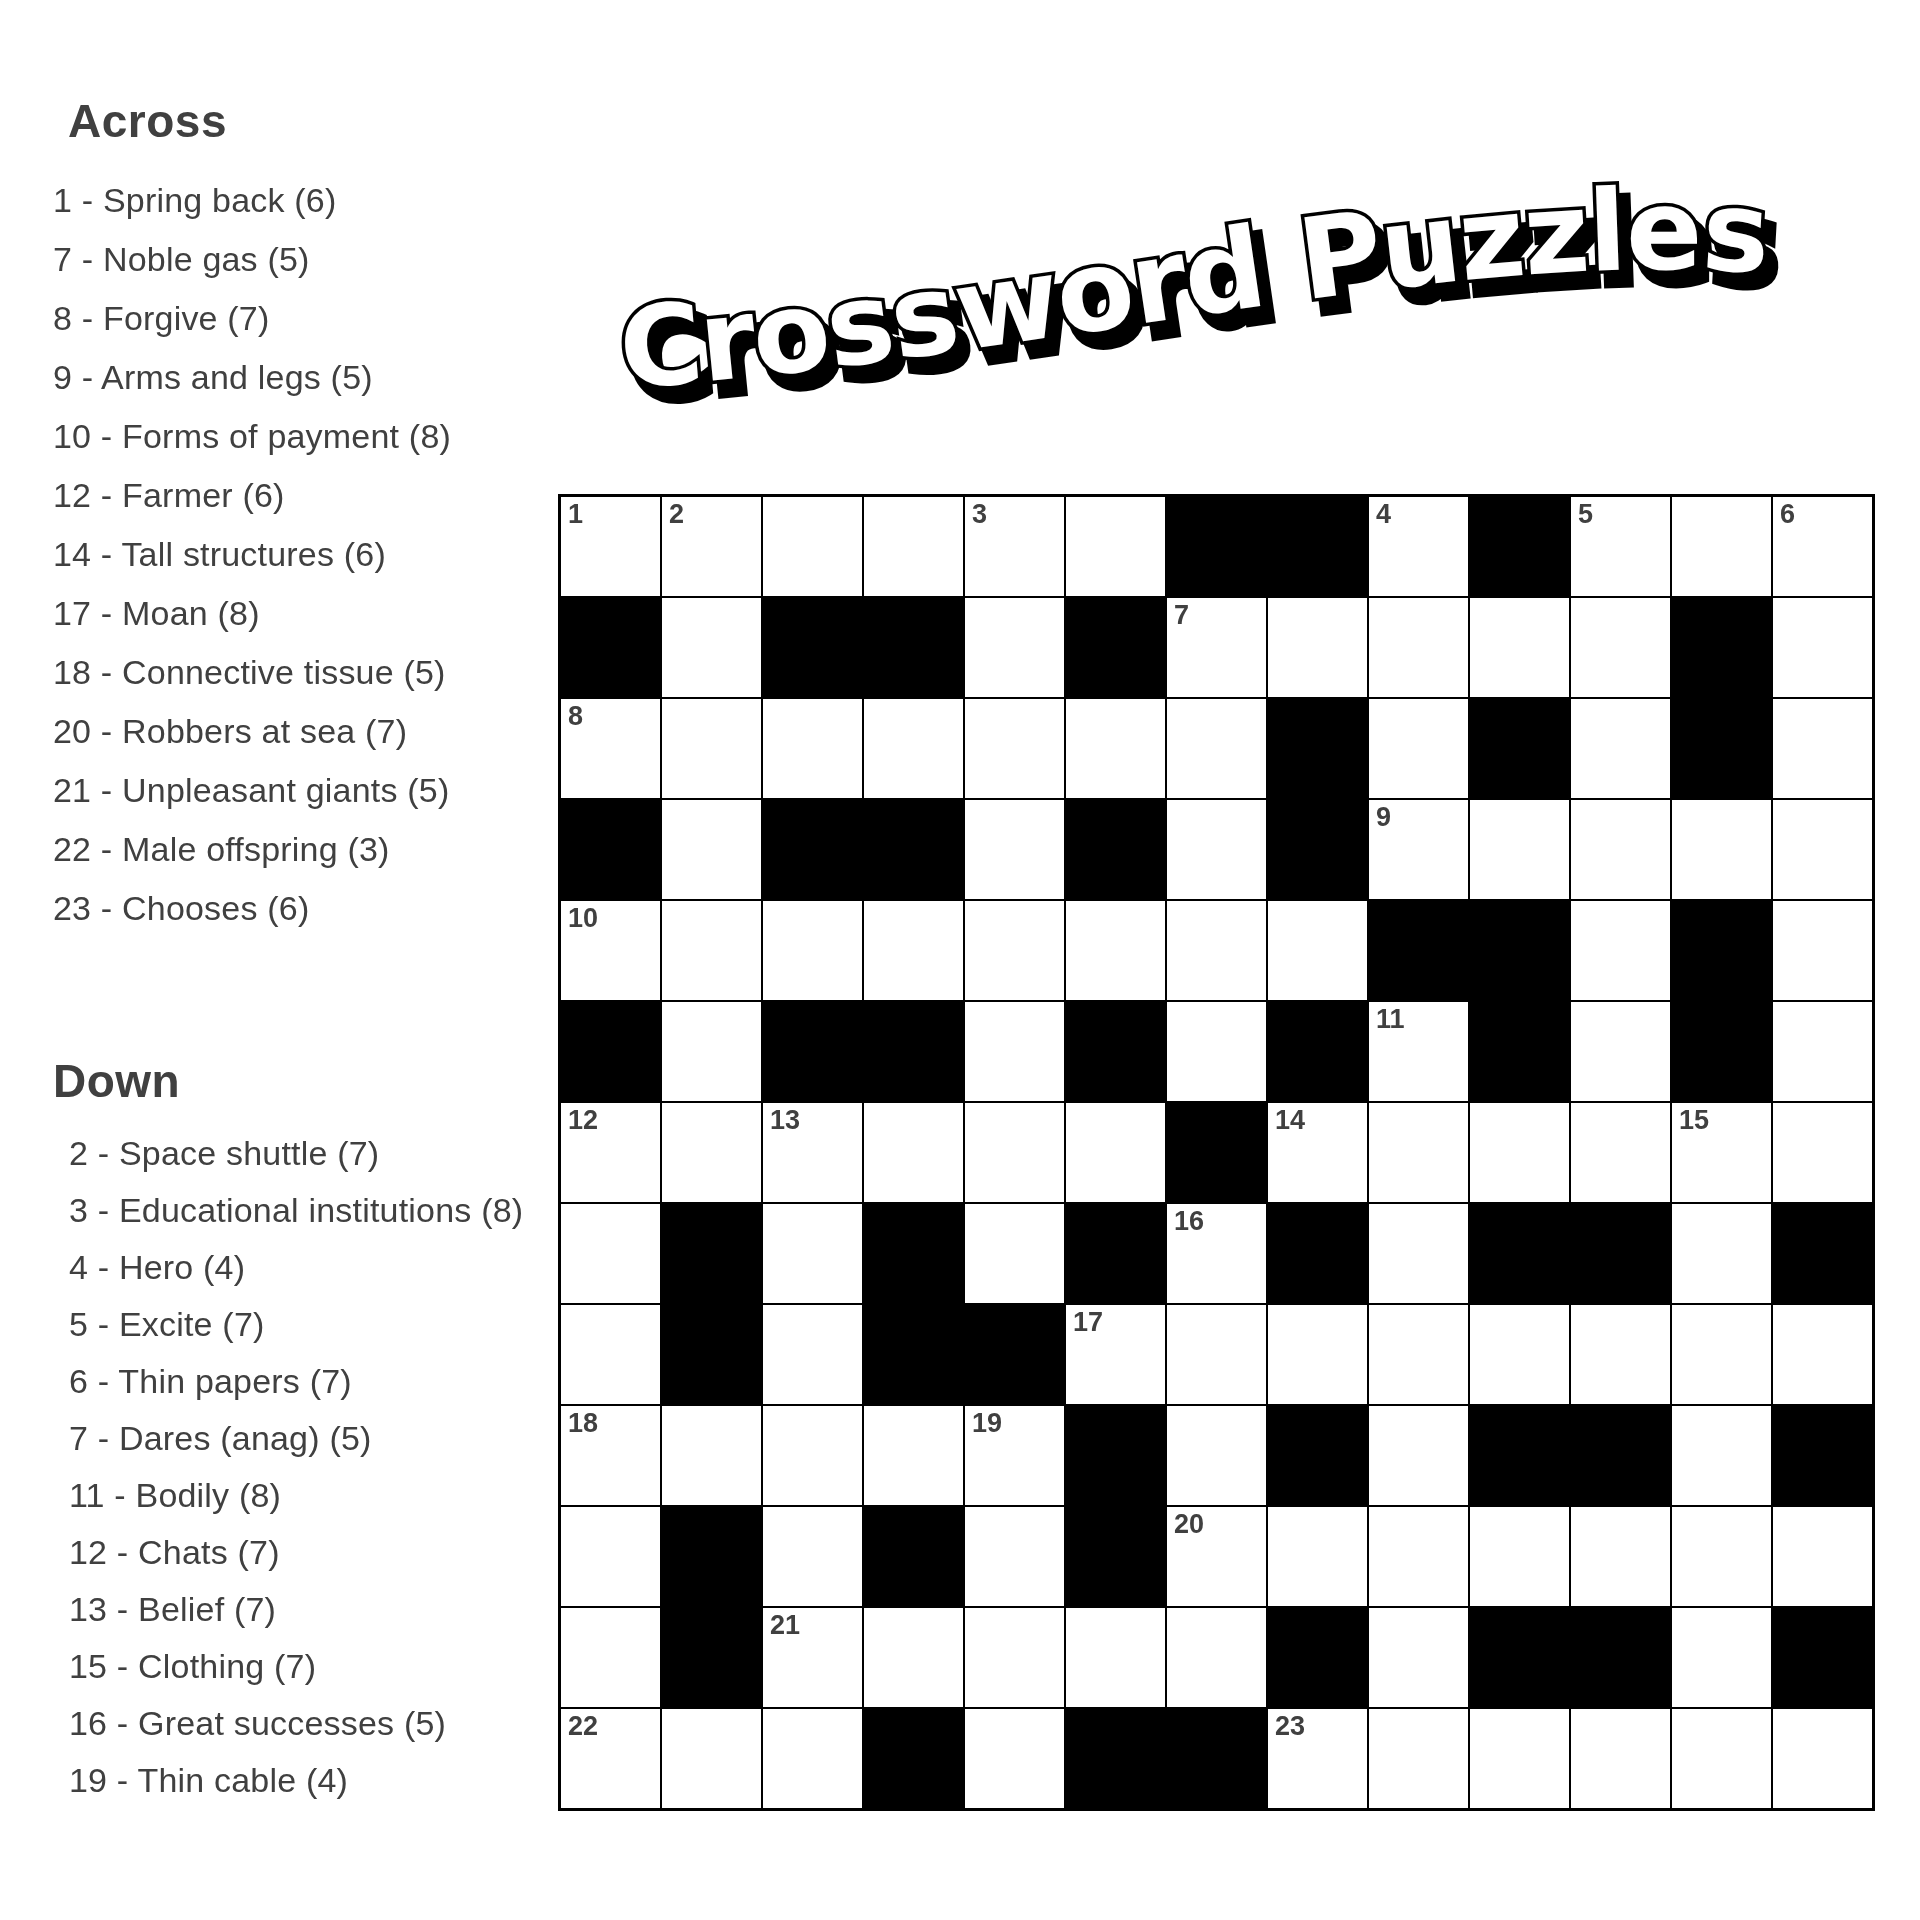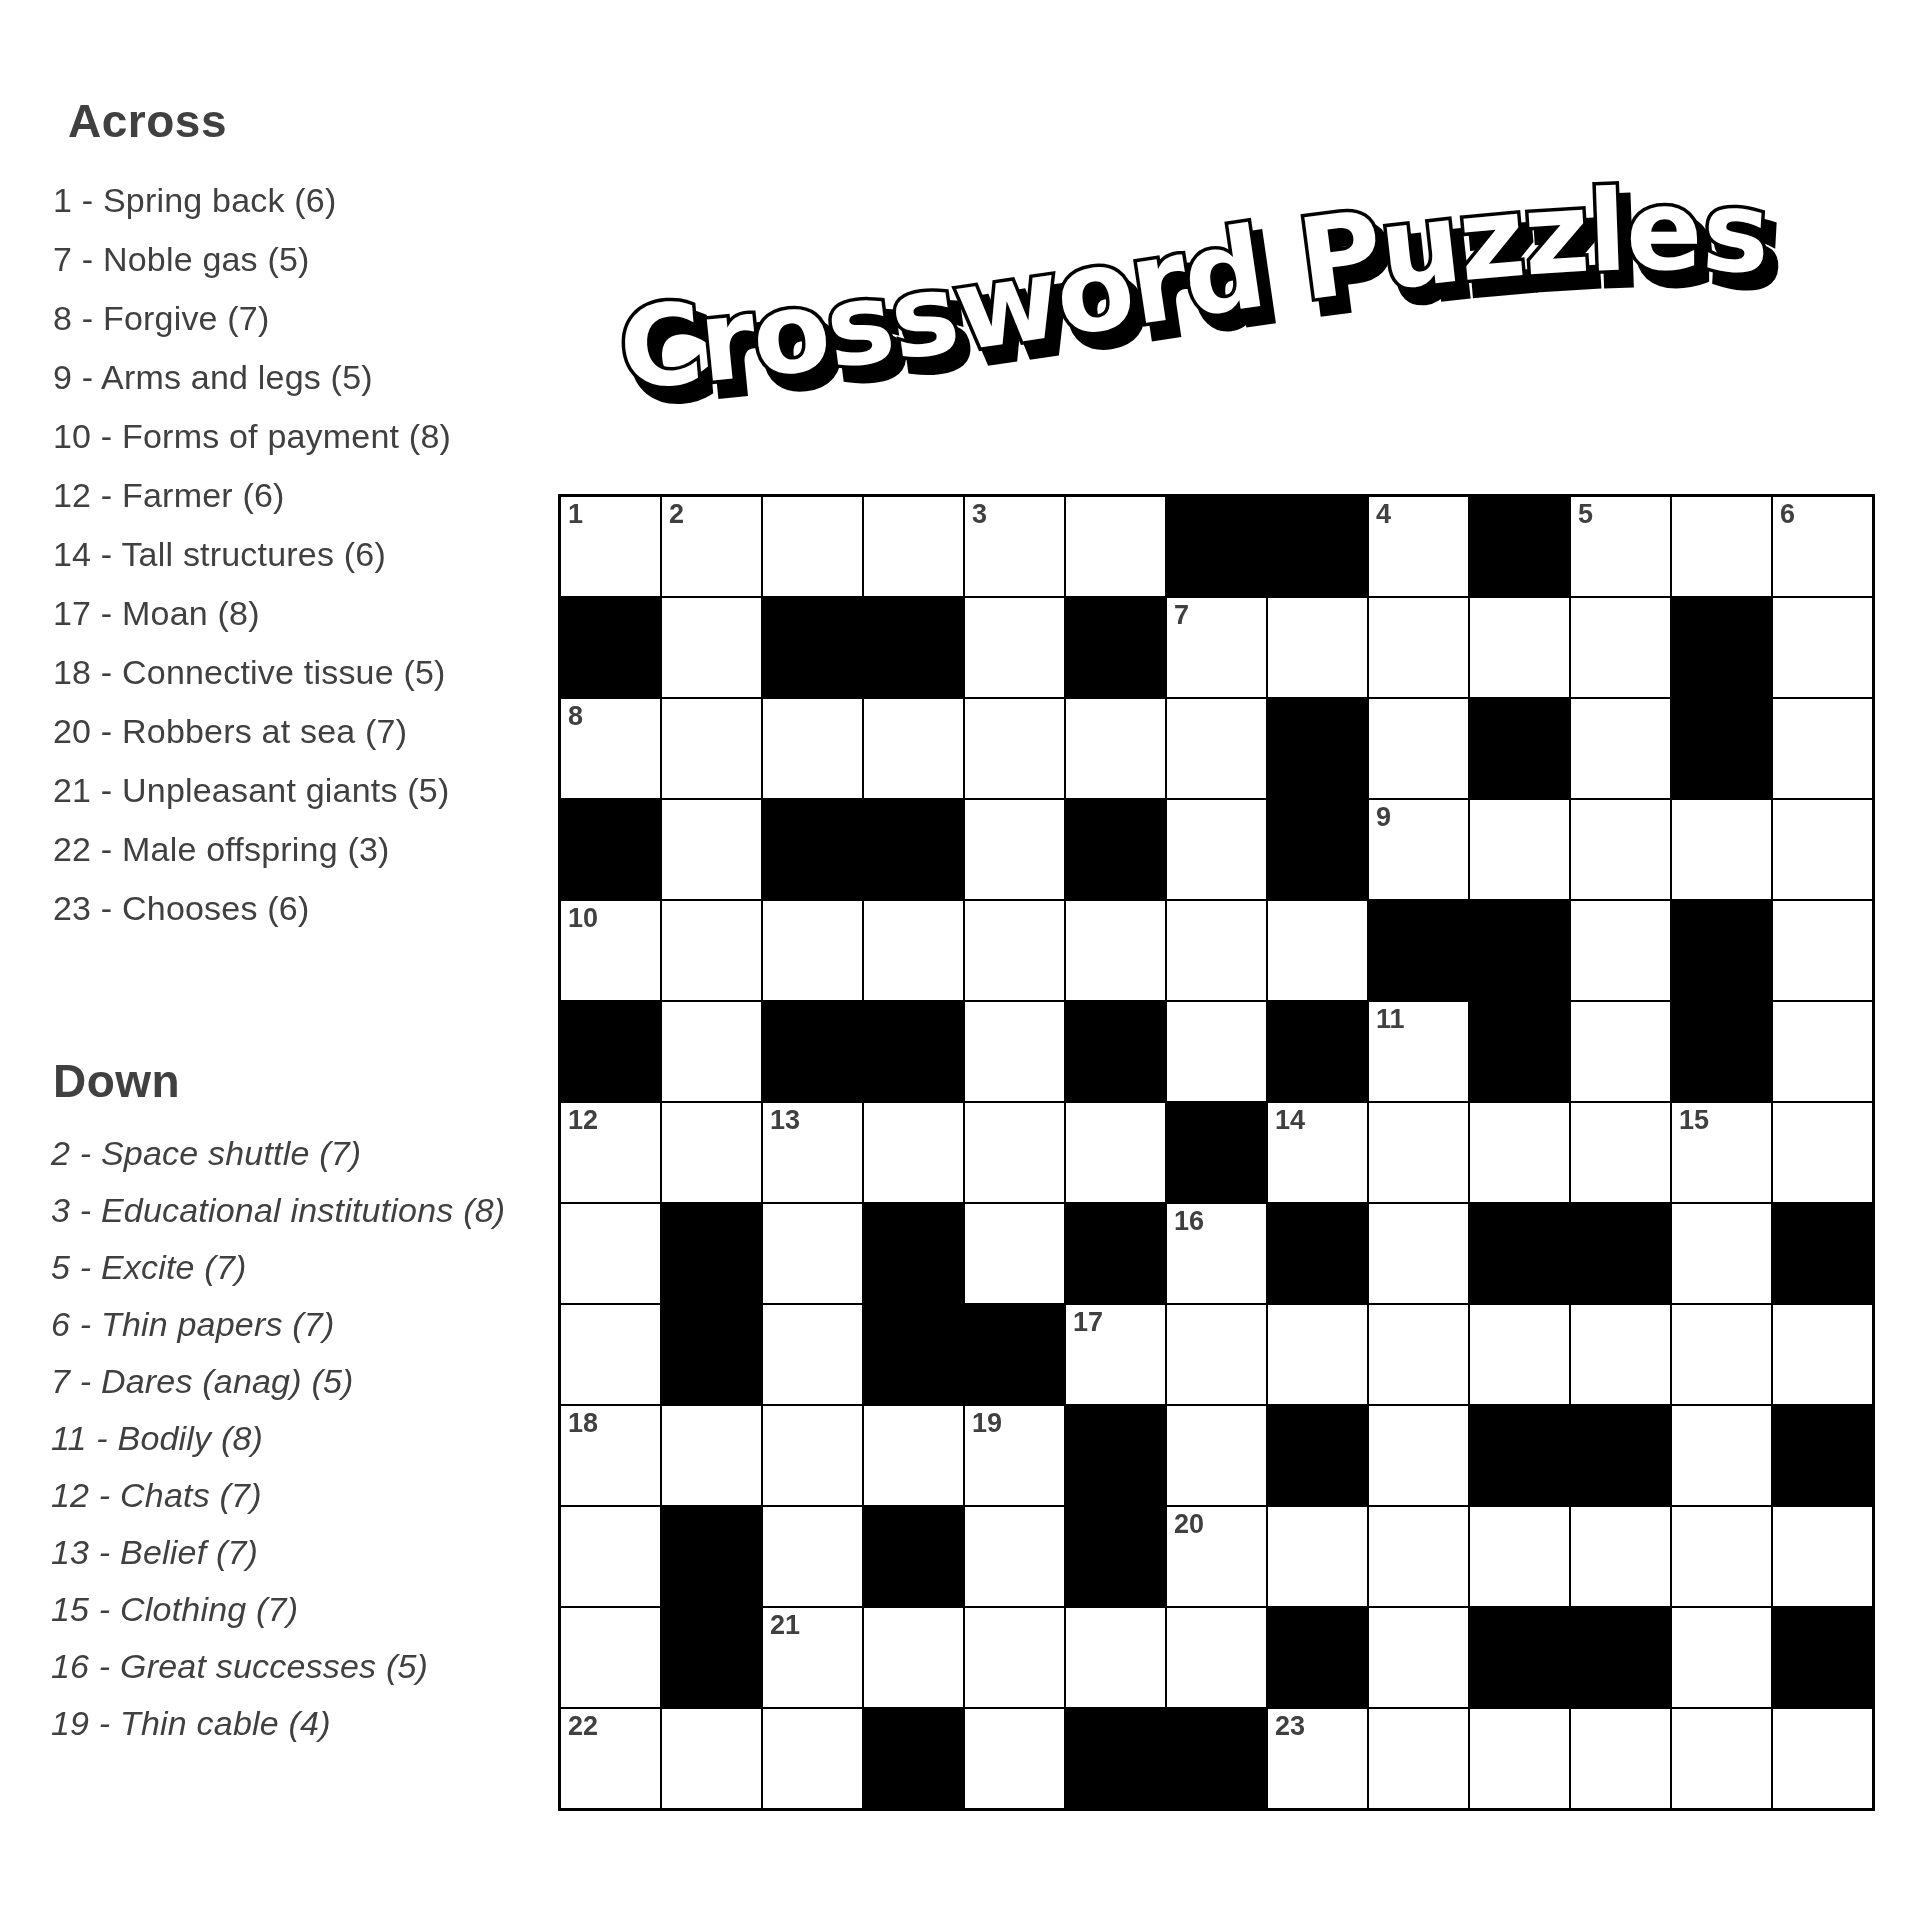--- a/index.html
+++ b/index.html
@@ -28,21 +28,21 @@
   #across-heading { left: 68px; top: 94px; }
   #down-heading   { left: 47px; top: 1054px; margin-left: 6px; }
 
   ul.clue-list {
     position: absolute;
     margin: 15px;
     padding: 0;
     list-style: none;
   }
   #across-list { left: 38px; top: 156px; }
-  #down-list   { left: 36px; top: 1110px; font-style: italic; }
+  #down-list   { left: 54px; top: 1110px; }
 
   ul.clue-list li {
     font-size: 34px;
     white-space: nowrap;
     letter-spacing: 0.2px;
   }
   #across-list li { line-height: 59px; height: 59px; }
   #down-list li   { line-height: 57px; height: 57px; }
 
   
@@ -119,20 +119,21 @@
       <li>21 - Unpleasant giants (5)</li>
       <li>22 - Male offspring (3)</li>
       <li>23 - Chooses (6)</li>
     </ul>
 
   <h2 id="down-heading" class="clue-heading">Down</h2>
 
   <ul id="down-list" class="clue-list">
       <li>2 - Space shuttle (7)</li>
       <li>3 - Educational institutions (8)</li>
+      <li>4 - Hero (4)</li>
       <li>5 - Excite (7)</li>
       <li>6 - Thin papers (7)</li>
       <li>7 - Dares (anag) (5)</li>
       <li>11 - Bodily (8)</li>
       <li>12 - Chats (7)</li>
       <li>13 - Belief (7)</li>
       <li>15 - Clothing (7)</li>
       <li>16 - Great successes (5)</li>
       <li>19 - Thin cable (4)</li>
     </ul>

